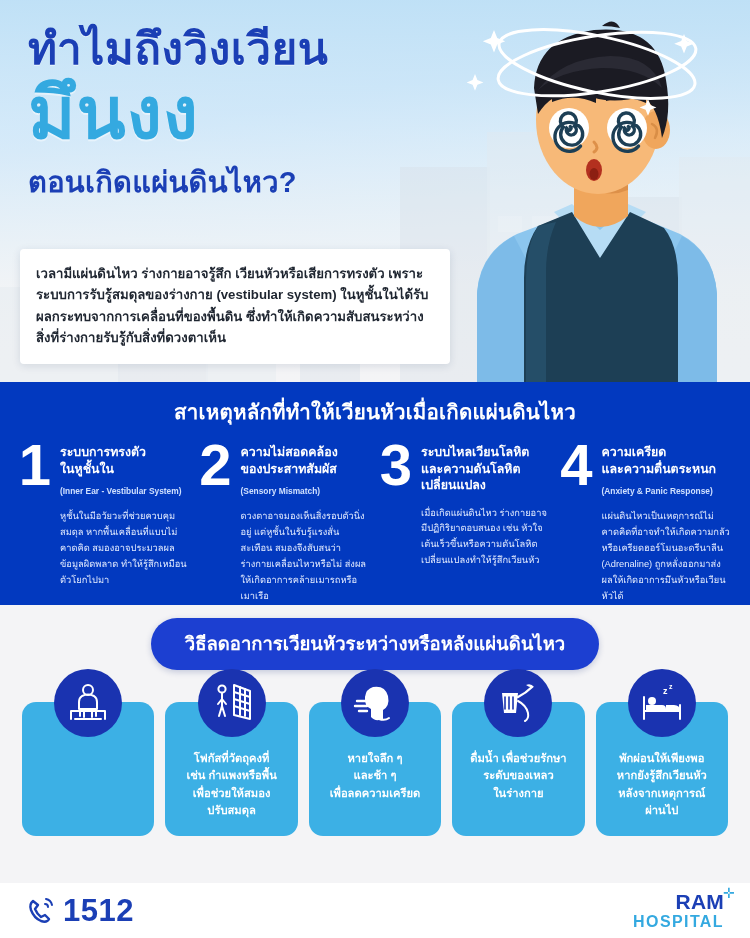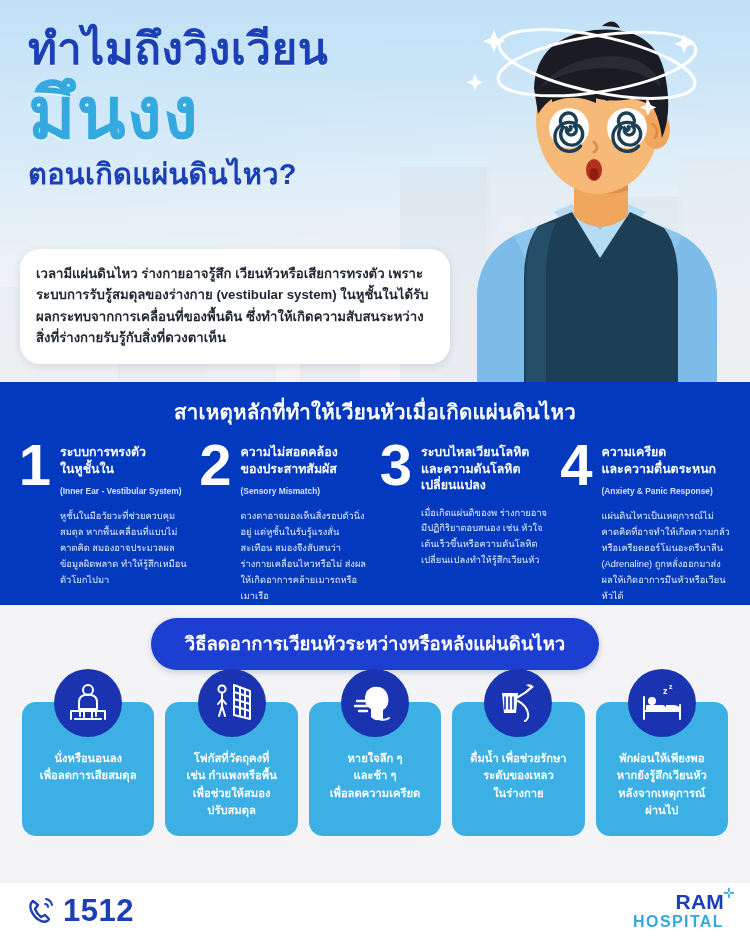--- a/index.html
+++ b/index.html
@@ -39,25 +39,25 @@
     font-size: 44px; font-weight: 700; color:#1b3fb5; letter-spacing:.5px;
     line-height: 1.15; text-shadow: 0 1px 0 rgba(255,255,255,.6);
   }
   .title-2 {
     font-size: 72px; font-weight: 700; color:#34a9e0; line-height: 1.0;
     margin-top: 2px; letter-spacing: 1px;
     text-shadow: 0 2px 0 rgba(255,255,255,.45);
   }
   .title-3 {
     font-size: 29px; font-weight: 700; color:#1b3fb5; line-height:1.2;
-    margin-top: 8px; letter-spacing:.3px;
+    margin-top: 16px; letter-spacing:.3px;
   }
   .intro-box {
     position:absolute; left:20px; top:249px; width:430px; z-index:6;
-    background:#ffffff; border-radius:20px; padding:14px 16px 15px 16px;
+    background:#ffffff; border-radius:4px; padding:14px 16px 15px 16px;
     box-shadow: 0 2px 8px rgba(20,40,80,.12);
   }
   .intro-box p {
     font-size: 13.2px; line-height: 1.62; color:#1e2530; font-weight:600;
   }
 
   
   .char { position:absolute; right: 8px; bottom: 0; width: 300px; height: 380px; z-index:4; }
 
   
@@ -245,21 +245,21 @@
           <div class="col-sub">(Sensory Mismatch)</div>
           <div class="col-text">ดวงตาอาจมองเห็นสิ่งรอบตัวนิ่งอยู่ แต่หูชั้นในรับรู้แรงสั่นสะเทือน สมองจึงสับสนว่าร่างกายเคลื่อนไหวหรือไม่ ส่งผลให้เกิดอาการคล้ายเมารถหรือเมาเรือ</div>
         </div>
       </div>
 
       <div class="col">
         <div class="col-num">3</div>
         <div class="col-body">
           <div class="col-head multiline">ระบบไหลเวียนโลหิต<br>และความดันโลหิต<br>เปลี่ยนแปลง</div>
           <div class="col-sub"></div>
-          <div class="col-text">เมื่อเกิดแผ่นดิของพ ร่างกายอาจมีปฏิกิริยาตอบสนอง เช่น หัวใจเต้นเร็วขึ้นหรือความดันโลหิตเปลี่ยนแปลงทำให้รู้สึกเวียนหัว</div>
+          <div class="col-text">เมื่อเกิดแผ่นดินไหว ร่างกายอาจมีปฏิกิริยาตอบสนอง เช่น หัวใจเต้นเร็วขึ้นหรือความดันโลหิตเปลี่ยนแปลงทำให้รู้สึกเวียนหัว</div>
         </div>
       </div>
 
       <div class="col">
         <div class="col-num">4</div>
         <div class="col-body">
           <div class="col-head multiline">ความเครียด<br>และความตื่นตระหนก</div>
           <div class="col-sub">(Anxiety &amp; Panic Response)</div>
           <div class="col-text">แผ่นดินไหวเป็นเหตุการณ์ไม่คาดคิดที่อาจทำให้เกิดความกลัวหรือเครียดฮอร์โมนอะดรีนาลีน (Adrenaline) ถูกหลั่งออกมาส่งผลให้เกิดอาการมึนหัวหรือเวียนหัวได้</div>
         </div>
@@ -278,21 +278,20 @@
       <div class="card">
         <div class="card-icon">
           <svg width="44" height="44" viewBox="0 0 44 44" fill="none" stroke="#ffffff" stroke-width="2" stroke-linecap="round" stroke-linejoin="round">
             <circle cx="22" cy="9" r="5"></circle>
             <path d="M16 15 q6 -3 12 0 q3 2 3 6 l0 7 l-18 0 l0 -7 q0 -4 3 -6z"></path>
             <path d="M14 28 l0 7 M30 28 l0 7"></path>
             <path d="M5 30 l34 0 M5 30 l0 8 M39 30 l0 8 M9 38 l26 0"></path>
             <path d="M18 28 l0 8 M26 28 l0 8"></path>
           </svg>
         </div>
-        <div class="card-text multiline">นั่งหรือนอนลง<br>เพื่อลดการเสียสมดุล</div>
       </div>
 
       <div class="card">
         <div class="card-icon">
           <svg width="44" height="44" viewBox="0 0 44 44" fill="none" stroke="#ffffff" stroke-width="2" stroke-linecap="round" stroke-linejoin="round">
             <circle cx="12" cy="8" r="3.6"></circle>
             <path d="M12 12 l0 13 M12 18 l-4 5 M12 18 l4 5 M12 25 l-3 10 M12 25 l3 10"></path>
             <path d="M24 4 l16 6 l0 28 l-16 -4 z"></path>
             <path d="M24 11 l16 5 M24 18 l16 5 M24 25 l16 5 M30 6 l0 28 M35 8 l0 27"></path>
           </svg>

